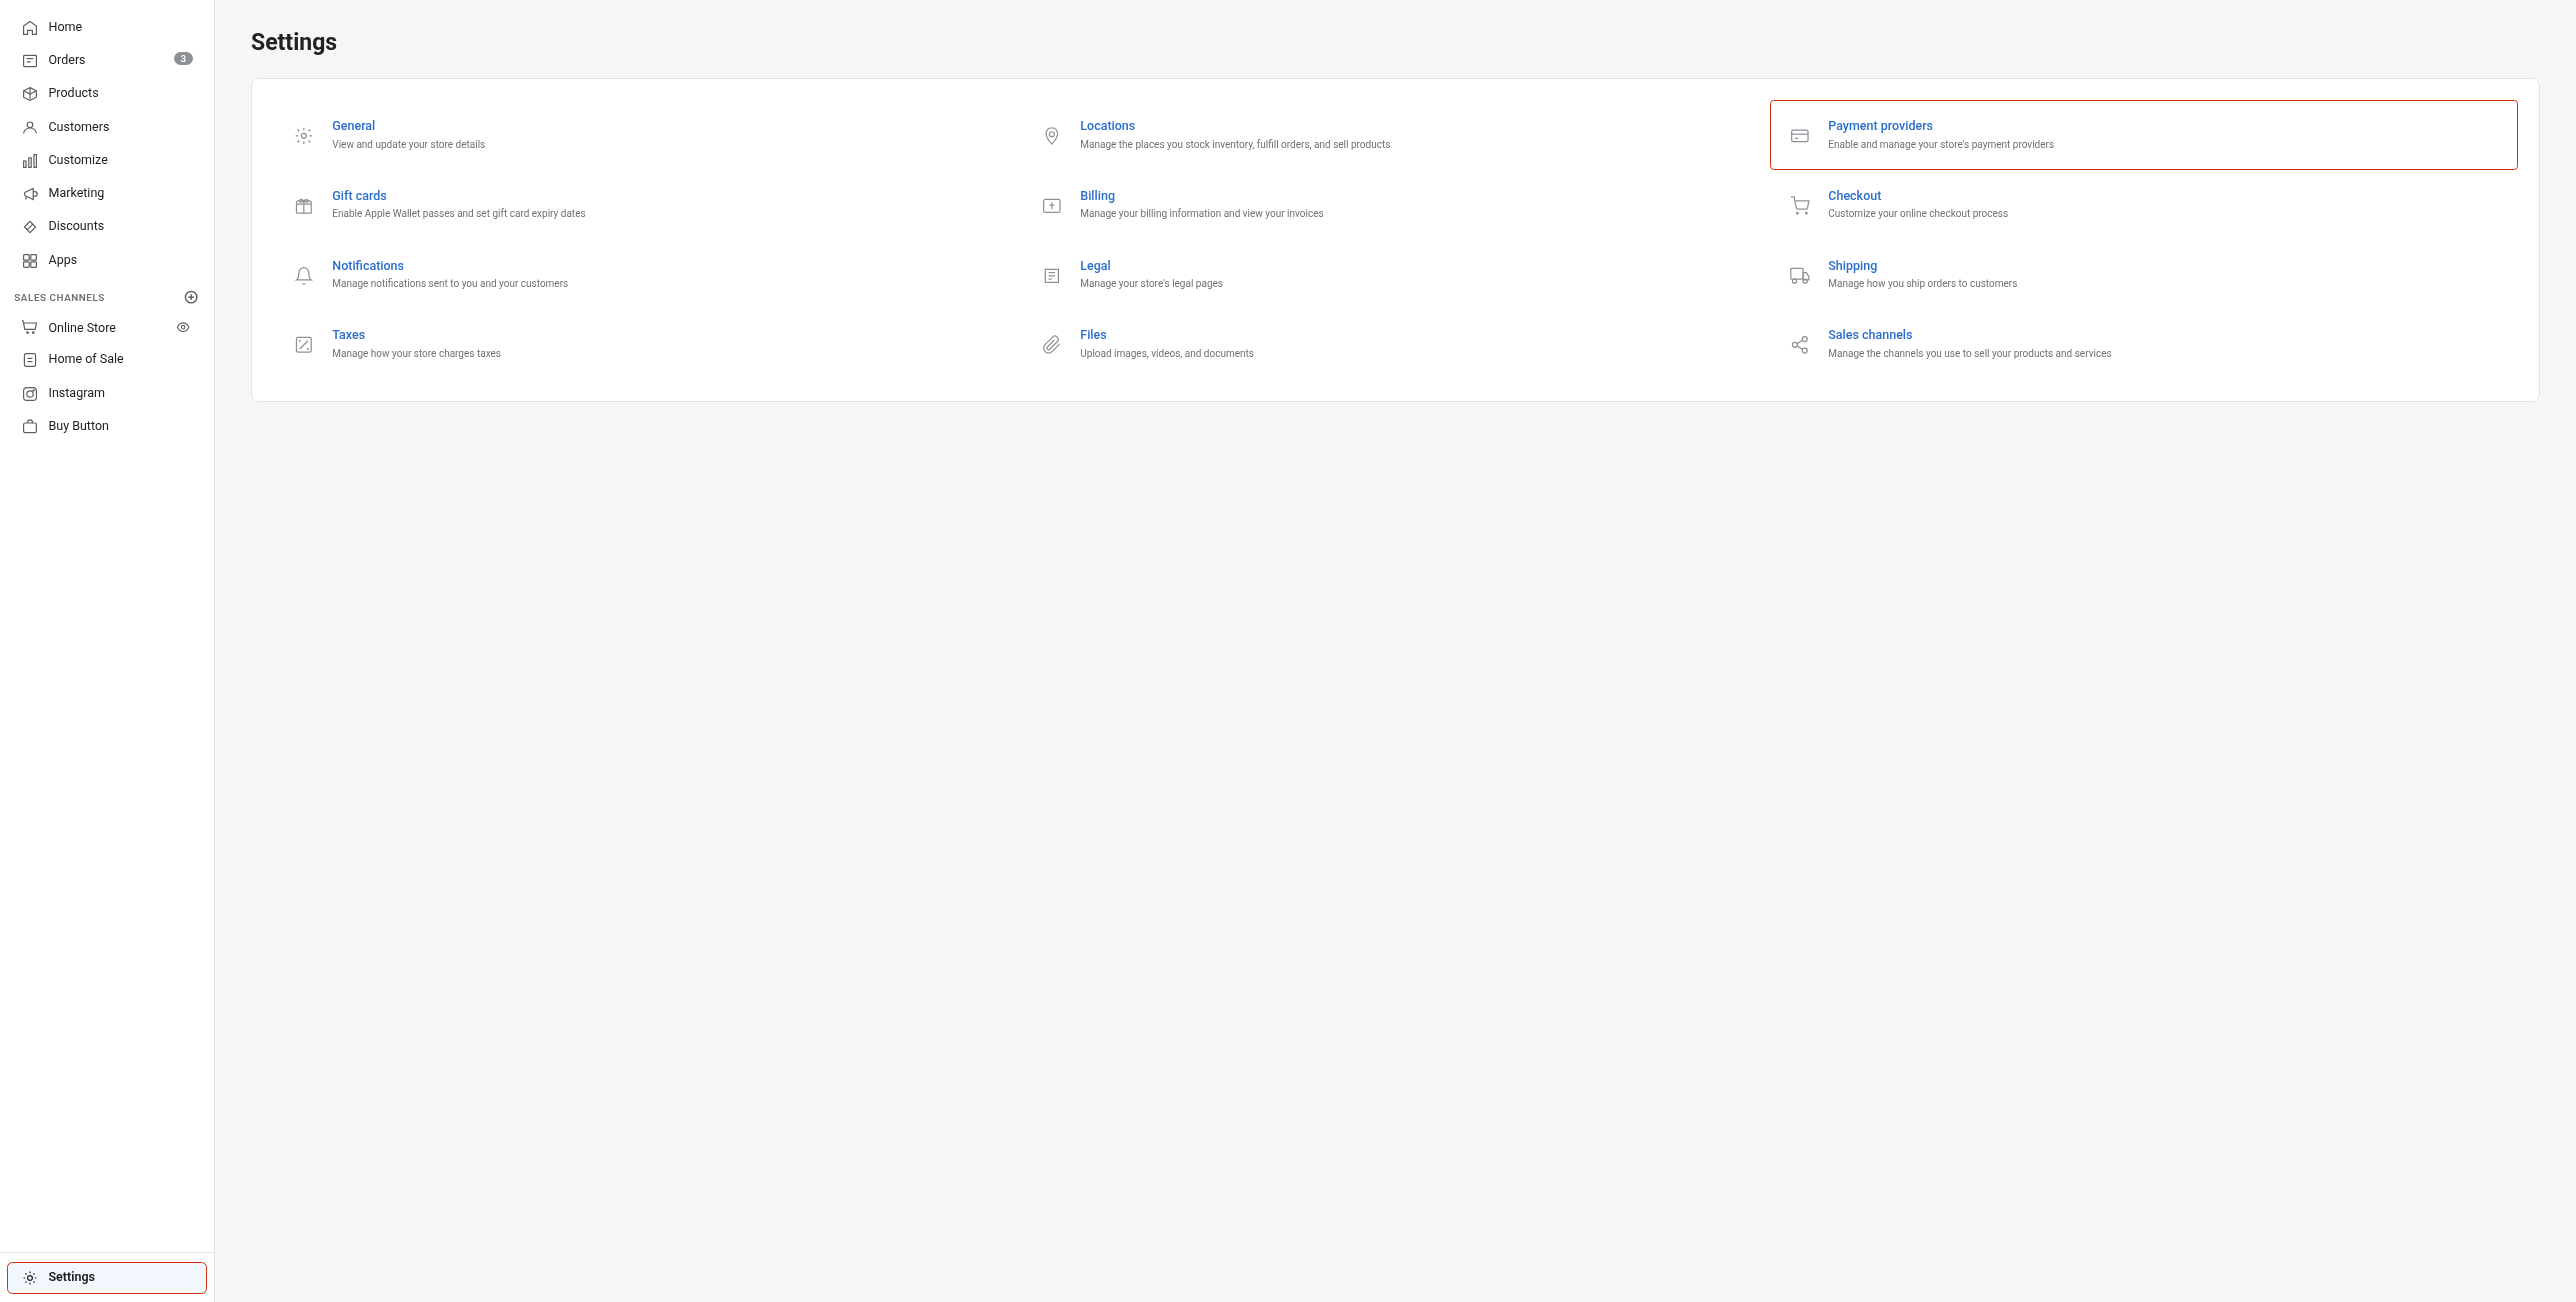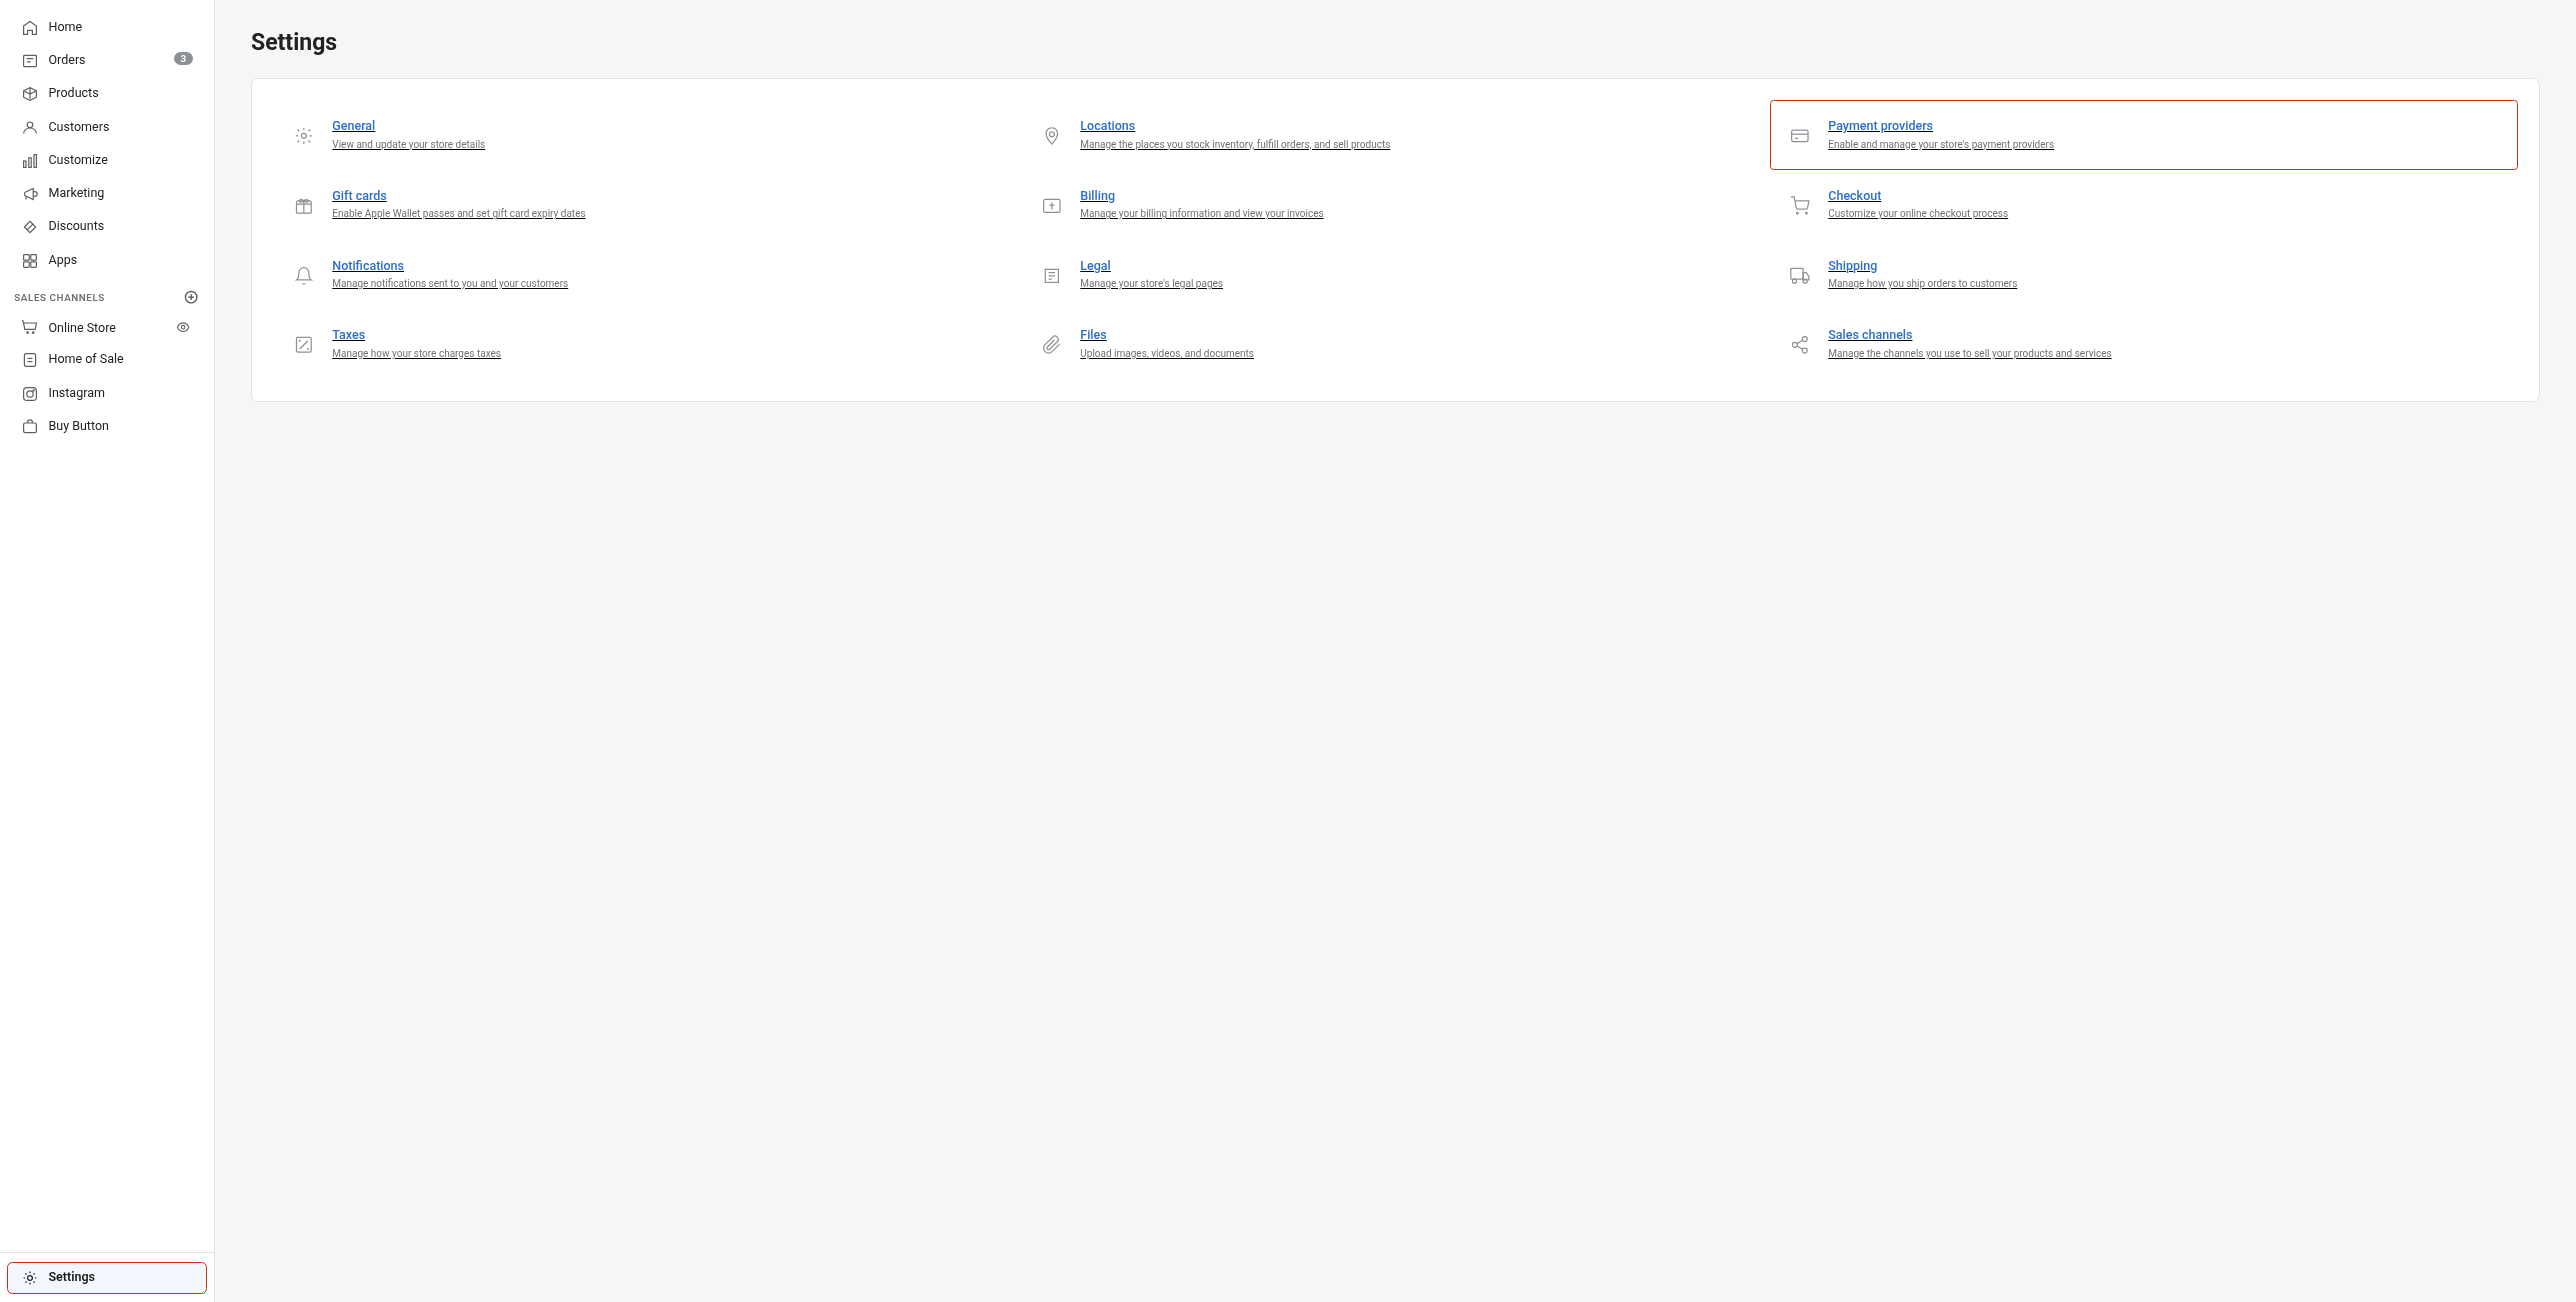--- a/index.html
+++ b/index.html
@@ -125,21 +125,20 @@
       background: #fff;
       border-radius: 7.2px;
       border: 0.9px solid #e1e3e5;
       padding: 21.5px;
     }
 
     .settings-grid {
       display: grid;
       grid-template-columns: repeat(3, 1fr);
       gap: 0;
-      text-decoration: underline;
     }
 
     .settings-item {
       display: flex;
       align-items: flex-start;
       padding: 18px 14.3px;
       cursor: pointer;
       border-radius: 3.6px;
       position: relative;
     }

